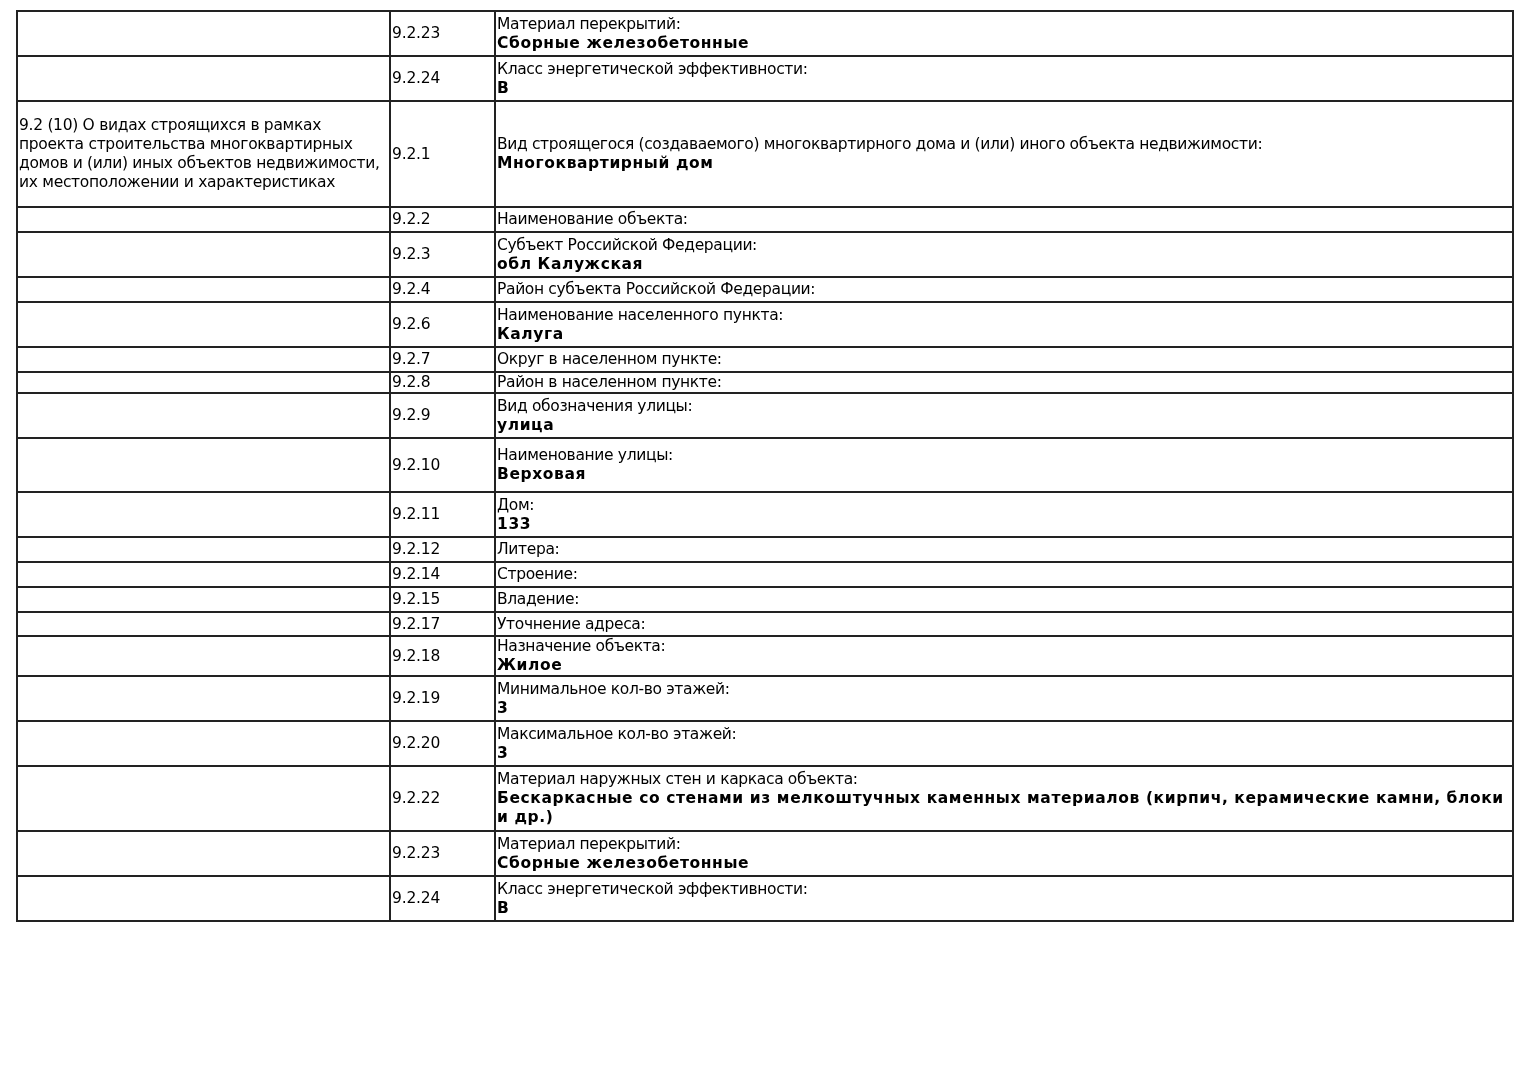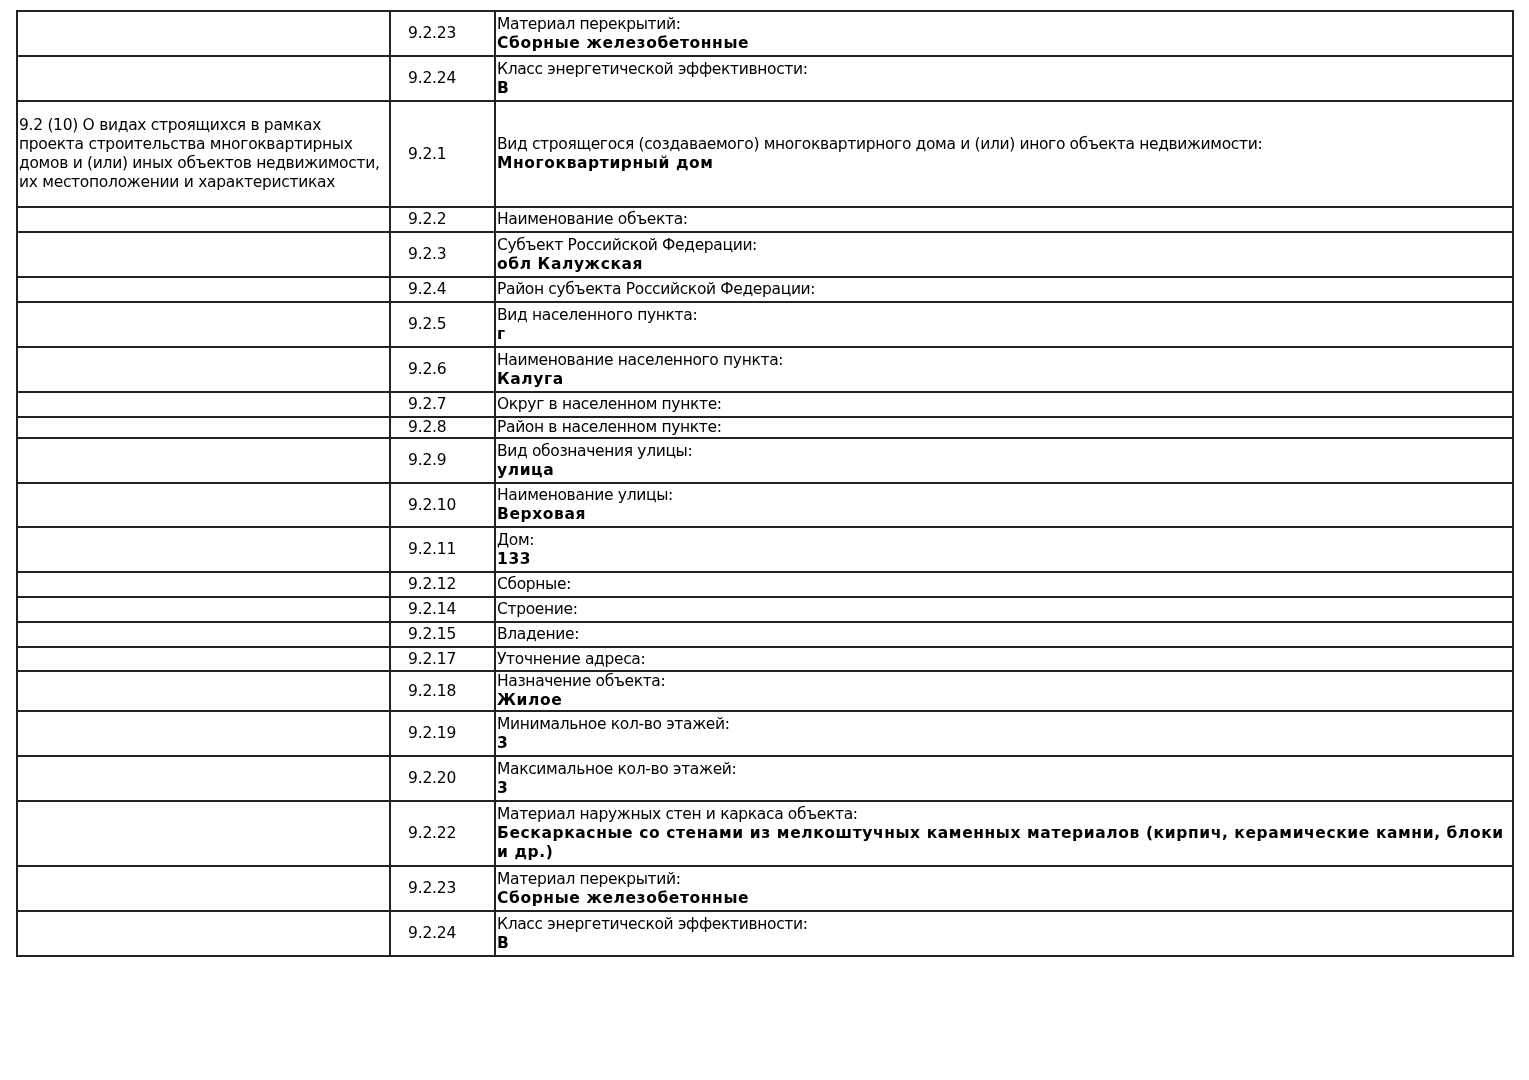--- a/index.html
+++ b/index.html
@@ -9,21 +9,21 @@
               border-collapse: collapse; table-layout: fixed; }
   table.doc td { border: 2px solid #222; padding: 0 1px 0 1px; vertical-align: middle;
                  font-size: 15.5px; line-height: 19px; }
   col.c1 { width: 373px; }
   col.c2 { width: 105px; }
   col.c3 { width: auto; }
   td.num { padding-left: 1px; }
   td.sec { vertical-align: top; padding-top: 2px; line-height: 19.5px; }
   .label { display: block; font-family: "DejaVu Sans", sans-serif; letter-spacing: -0.35px; }
   .value { display: block; font-weight: bold; letter-spacing: 0.6px; }
-  td.num span { letter-spacing: -0.2px; padding-left: 16px; }
+  td.num span { letter-spacing: -0.2px; }
   td.sec span { letter-spacing: -0.3px; }
 </style>
 </head>
 <body>
 
 <table class="doc">
   <colgroup>
       <col class="c1">
       <col class="c2">
       <col class="c3">
@@ -70,28 +70,20 @@
     </tr>
     <tr style="height:25px">
       <td></td>
       <td class="num"><span>9.2.4</span></td>
       <td>
           <span class="label">Район субъекта Российской Федерации:</span>
         </td>
     </tr>
     <tr style="height:45px">
       <td></td>
-      <td class="num"><span>9.2.5</span></td>
-      <td>
-          <span class="label">Вид населенного пункта:</span>
-          <span class="value">г</span>
-        </td>
-    </tr>
-    <tr style="height:45px">
-      <td></td>
       <td class="num"><span>9.2.6</span></td>
       <td>
           <span class="label">Наименование населенного пункта:</span>
           <span class="value">Калуга</span>
         </td>
     </tr>
     <tr style="height:25px">
       <td></td>
       <td class="num"><span>9.2.7</span></td>
       <td>
@@ -106,41 +98,41 @@
         </td>
     </tr>
     <tr style="height:45px">
       <td></td>
       <td class="num"><span>9.2.9</span></td>
       <td>
           <span class="label">Вид обозначения улицы:</span>
           <span class="value">улица</span>
         </td>
     </tr>
-    <tr style="height:44px">
+    <tr style="height:54px">
       <td></td>
       <td class="num"><span>9.2.10</span></td>
       <td>
           <span class="label">Наименование улицы:</span>
           <span class="value">Верховая</span>
         </td>
     </tr>
     <tr style="height:45px">
       <td></td>
       <td class="num"><span>9.2.11</span></td>
       <td>
           <span class="label">Дом:</span>
           <span class="value">133</span>
         </td>
     </tr>
     <tr style="height:25px">
       <td></td>
       <td class="num"><span>9.2.12</span></td>
       <td>
-          <span class="label">Сборные:</span>
+          <span class="label">Литера:</span>
         </td>
     </tr>
     <tr style="height:25px">
       <td></td>
       <td class="num"><span>9.2.14</span></td>
       <td>
           <span class="label">Строение:</span>
         </td>
     </tr>
     <tr style="height:25px">

